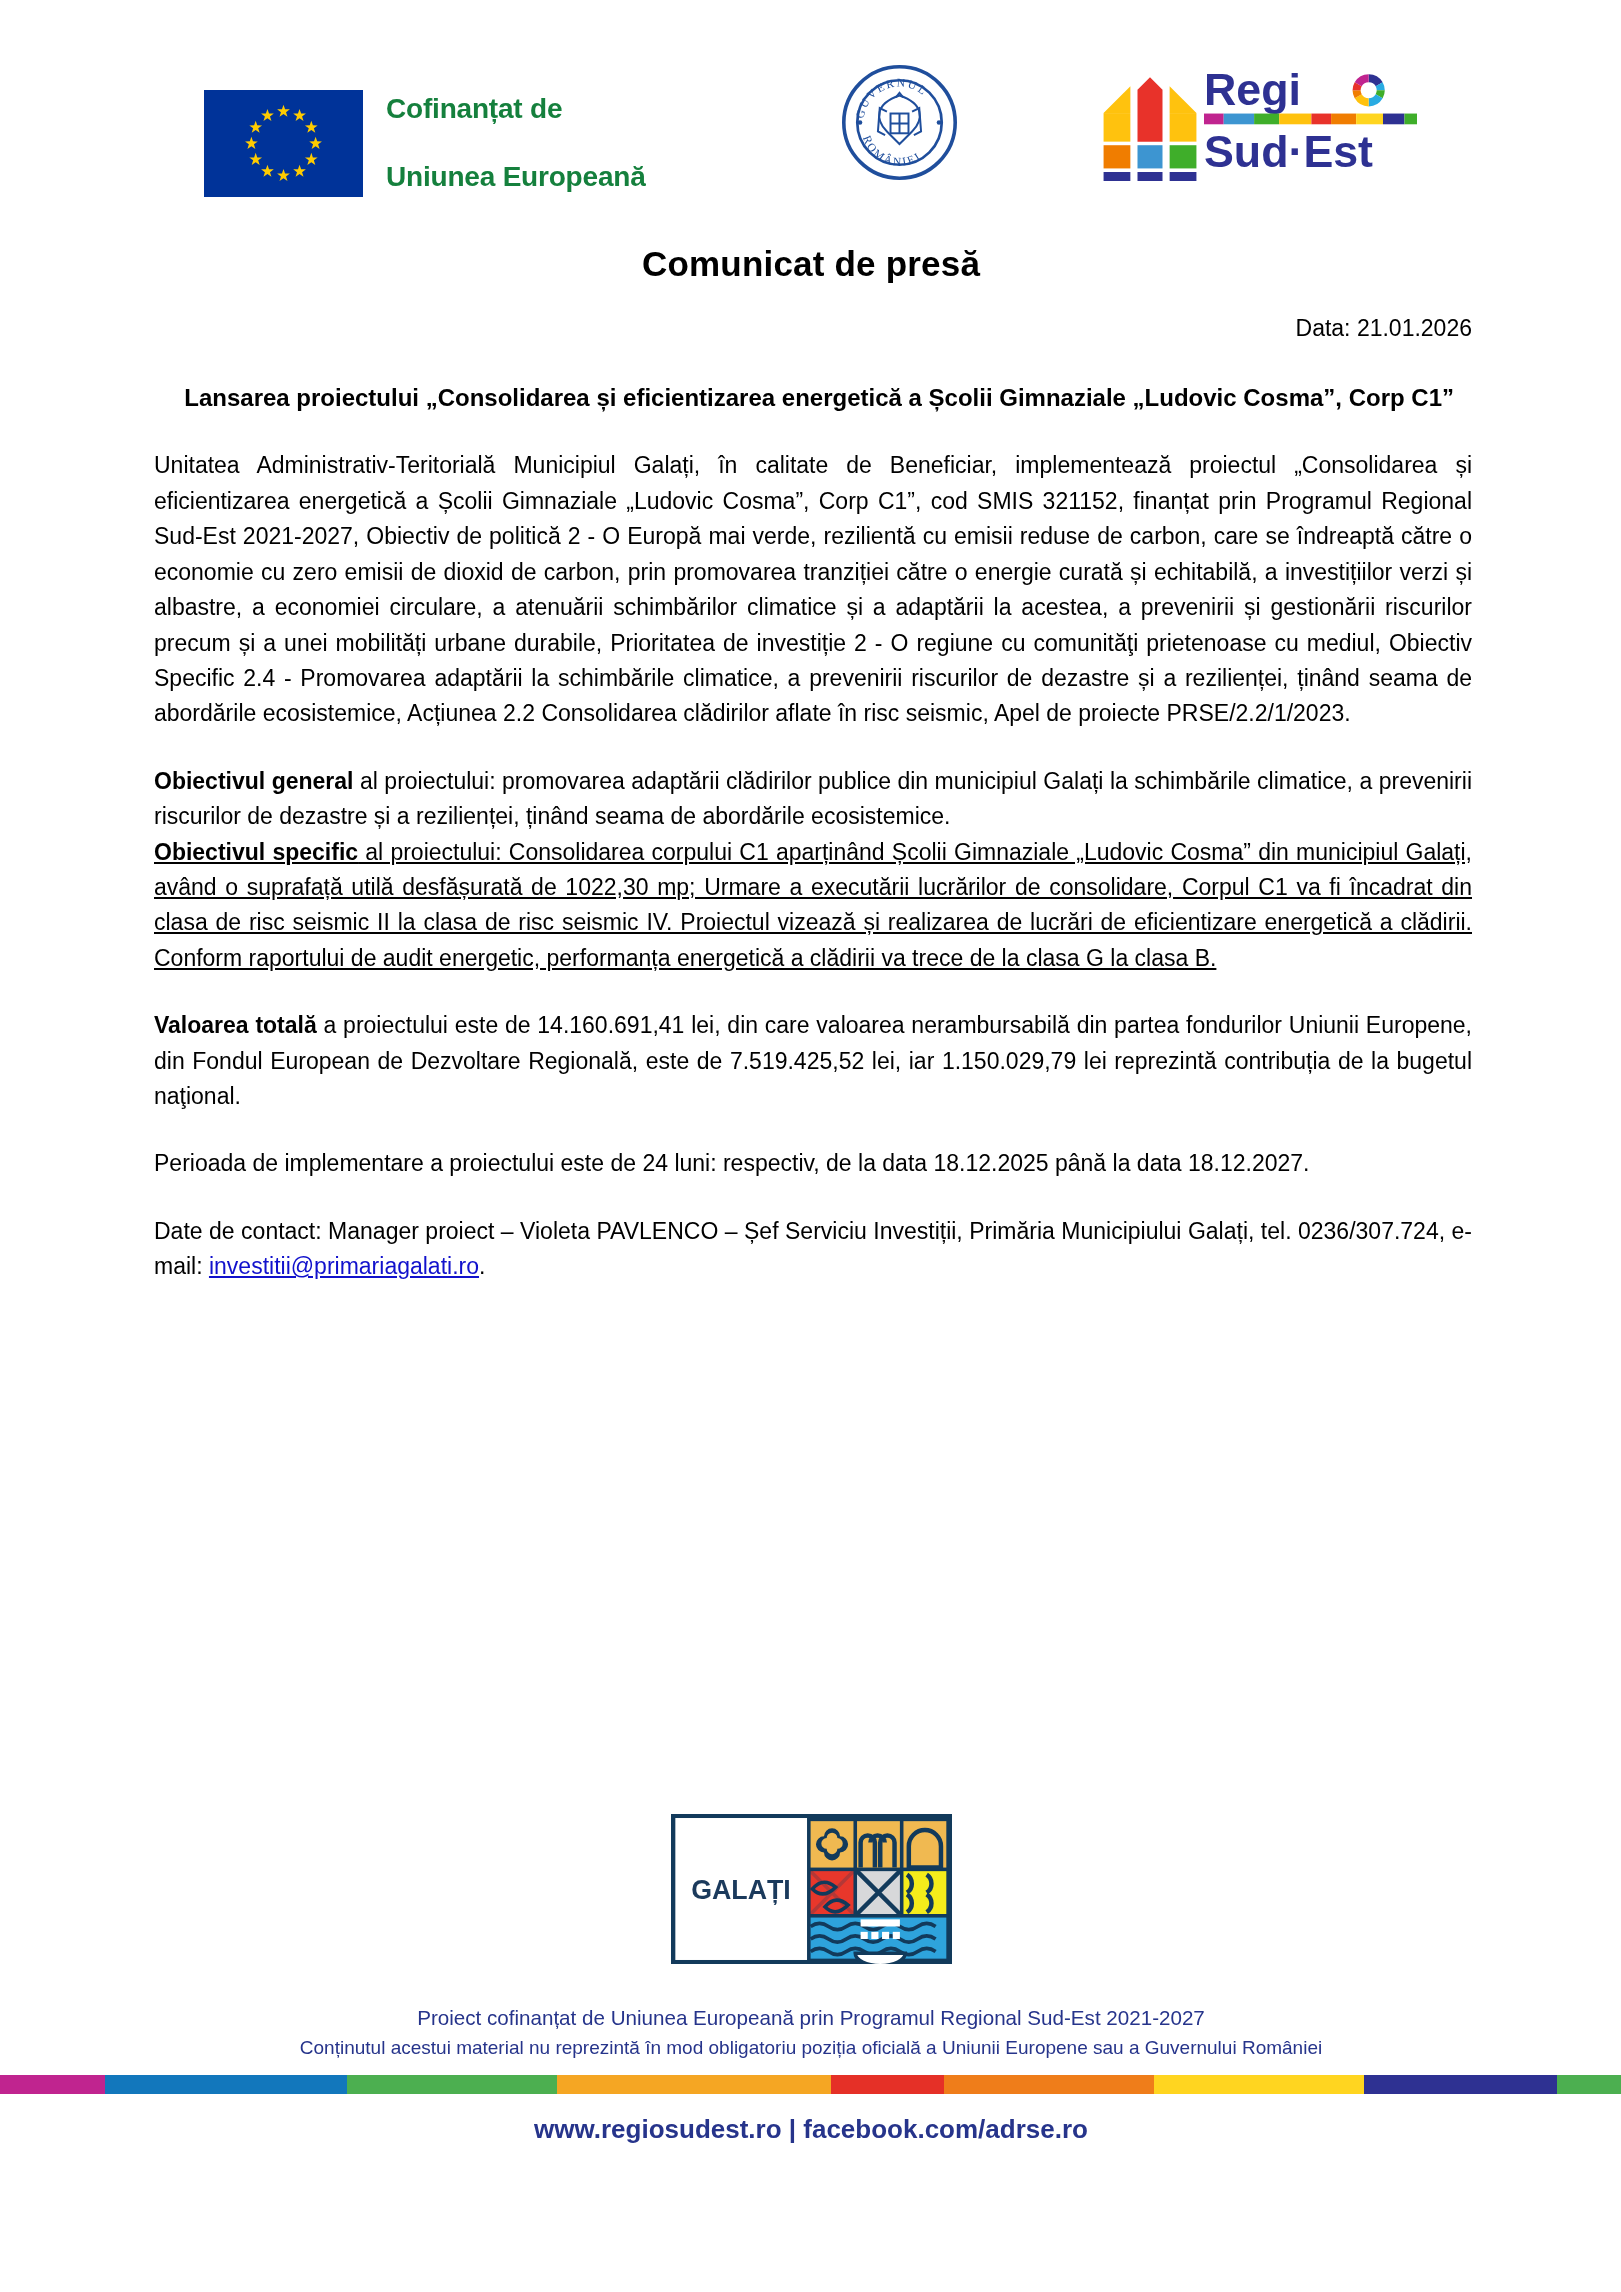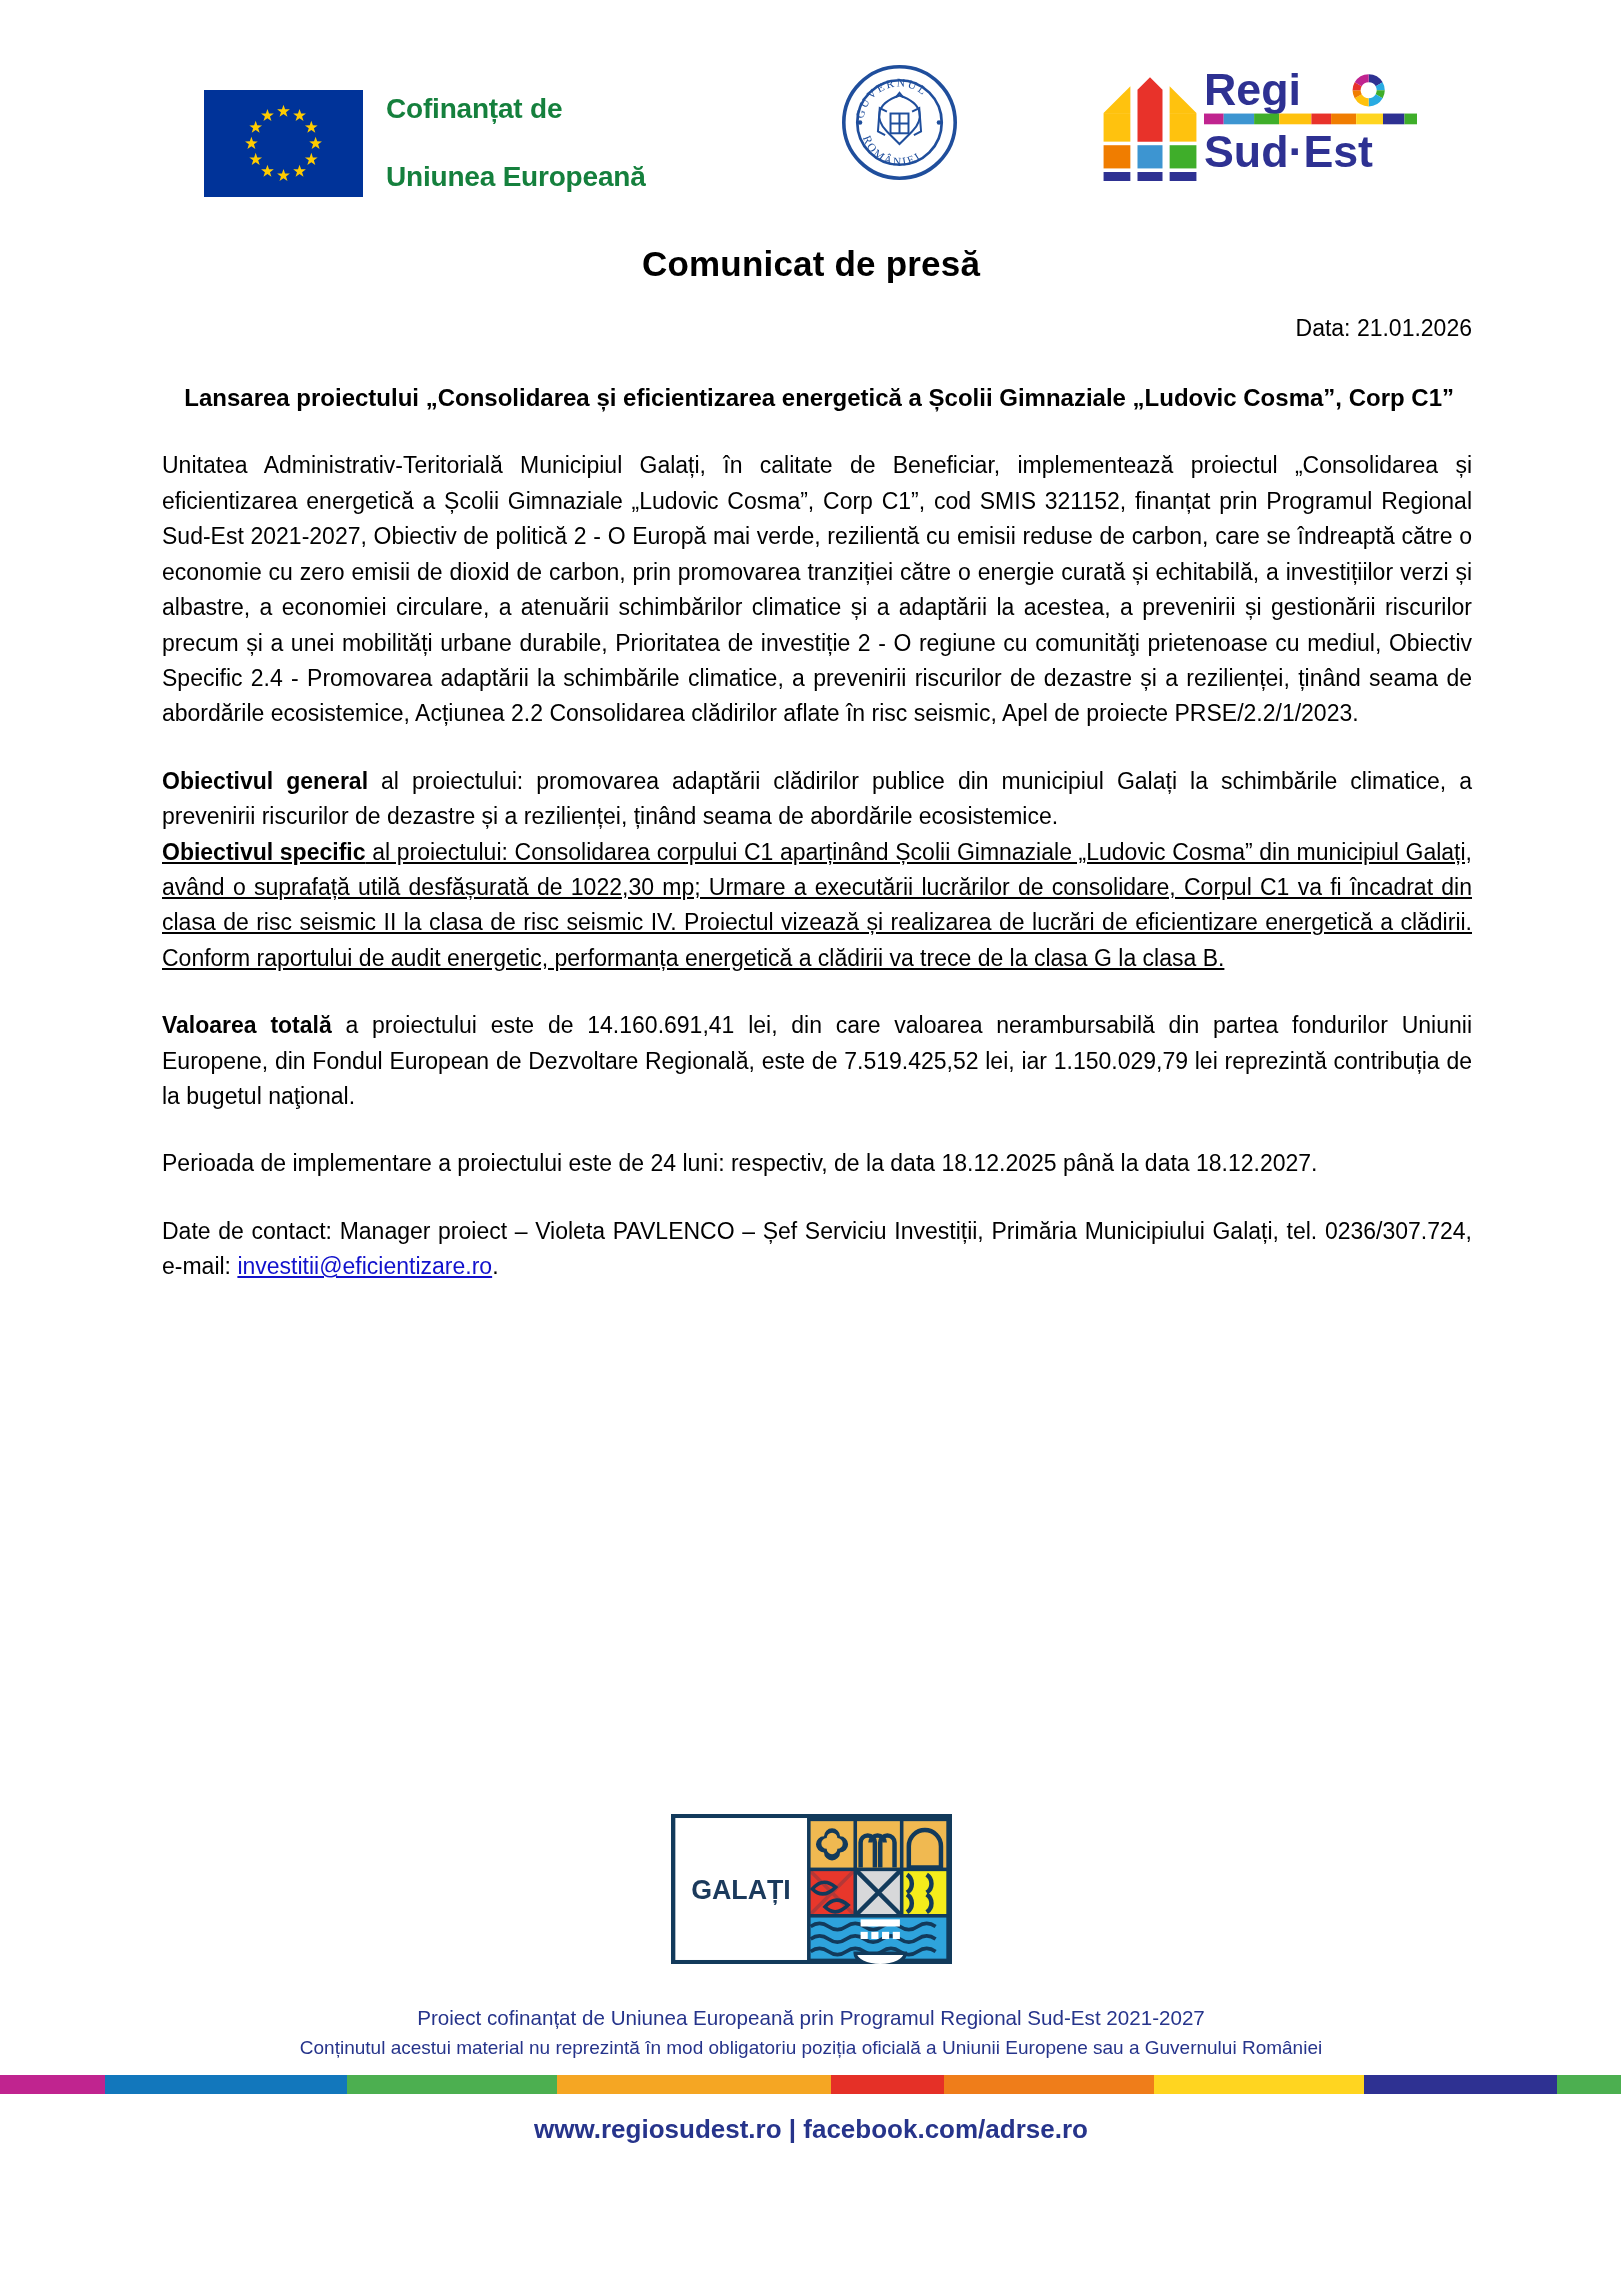--- a/index.html
+++ b/index.html
@@ -86,21 +86,21 @@
     text-align: right;
     font-size: 24px;
     font-weight: bold;
     margin: 38px 18px 0 18px;
     line-height: 1.52;
   }
   p.body-par {
     font-size: 23px;
     line-height: 1.54;
     text-align: justify;
-    margin: 32px 0 0 12px;
+    margin: 32px 0 0 4px;
   }
   p.tight { margin-top: 0; text-decoration: underline; }
   .b { font-weight: bold; }
   a.mail {
     color: #1111CC;
     text-decoration: underline;
   }
 
   
   .galati-wrap {
@@ -288,21 +288,21 @@
   <p class="body-par">Unitatea Administrativ-Teritorială Municipiul Galați, în calitate de Beneficiar, implementează proiectul „Consolidarea și eficientizarea energetică a Școlii Gimnaziale „Ludovic Cosma”, Corp C1”, cod SMIS 321152, finanțat prin Programul Regional Sud-Est 2021-2027, Obiectiv de politică 2 - O Europă mai verde, rezilientă cu emisii reduse de carbon, care se îndreaptă către o economie cu zero emisii de dioxid de carbon, prin promovarea tranziției către o energie curată și echitabilă, a investițiilor verzi și albastre, a economiei circulare, a atenuării schimbărilor climatice și a adaptării la acestea, a prevenirii și gestionării riscurilor precum și a unei mobilități urbane durabile, Prioritatea de investiție 2 - O regiune cu comunităţi prietenoase cu mediul, Obiectiv Specific 2.4 - Promovarea adaptării la schimbările climatice, a prevenirii riscurilor de dezastre și a rezilienței, ținând seama de abordările ecosistemice, Acțiunea 2.2 Consolidarea clădirilor aflate în risc seismic, Apel de proiecte PRSE/2.2/1/2023.</p>
 
   <p class="body-par"><span class="b">Obiectivul general</span><span> al proiectului: promovarea adaptării clădirilor publice din municipiul Galați la schimbările climatice, a prevenirii riscurilor de dezastre și a rezilienței, ținând seama de abordările ecosistemice.</span></p>
 
   <p class="body-par tight"><span class="b">Obiectivul specific</span><span> al proiectului: Consolidarea corpului C1 aparținând Școlii Gimnaziale „Ludovic Cosma” din municipiul Galați, având o suprafață utilă desfășurată de 1022,30 mp; Urmare a executării lucrărilor de consolidare, Corpul C1 va fi încadrat din clasa de risc seismic II la clasa de risc seismic IV. Proiectul vizează și realizarea de lucrări de eficientizare energetică a clădirii. Conform raportului de audit energetic, performanța energetică a clădirii va trece de la clasa G la clasa B.</span></p>
 
   <p class="body-par"><span class="b">Valoarea totală</span><span> a proiectului este de 14.160.691,41 lei, din care valoarea nerambursabilă din partea fondurilor Uniunii Europene, din Fondul European de Dezvoltare Regională, este de 7.519.425,52 lei, iar 1.150.029,79 lei reprezintă contribuția de la bugetul naţional.</span></p>
 
   <p class="body-par">Perioada de implementare a proiectului este de 24 luni:  respectiv, de la data 18.12.2025 până la data 18.12.2027.</p>
 
-  <p class="body-par"><span>Date de contact: Manager proiect – Violeta PAVLENCO – Șef Serviciu Investiții, Primăria Municipiului Galați, tel. 0236/307.724, e-mail: </span><a class="mail" href="#">investitii@eficientizare.ro</a><span>.</span></p>
+  <p class="body-par"><span>Date de contact: Manager proiect – Violeta PAVLENCO – Șef Serviciu Investiții, Primăria Municipiului Galați, tel. 0236/307.724, e-mail: </span><a class="mail" href="#">investitii@primariagalati.ro</a><span>.</span></p>
 </div>
 
 <div class="galati-wrap">
   <div class="galati-logo">
     <svg viewBox="0 0 314 168" width="281" height="150" aria-hidden="true">
       <rect x="2" y="2" width="310" height="164" fill="#ffffff" stroke="#123A5B" stroke-width="5"></rect>
       <text x="78" y="95" text-anchor="middle" font-family="&quot;Liberation Sans&quot;, sans-serif" font-size="30" font-weight="bold" fill="#1B3A5C">GALAȚI</text>
 
       <g>
         <rect x="152" y="4" width="158" height="160" fill="#123A5B"></rect>

